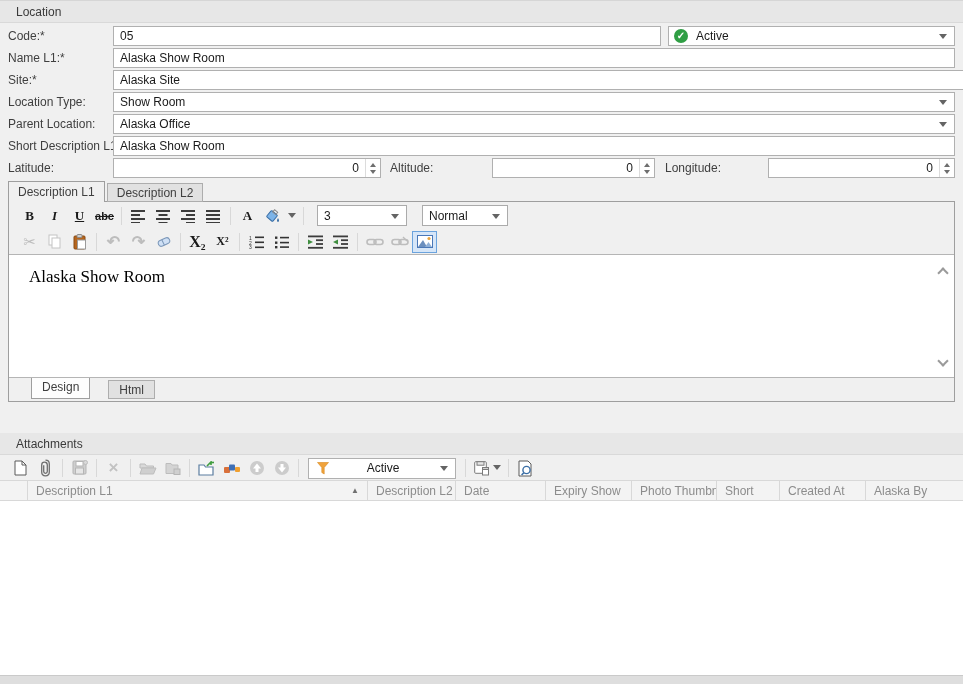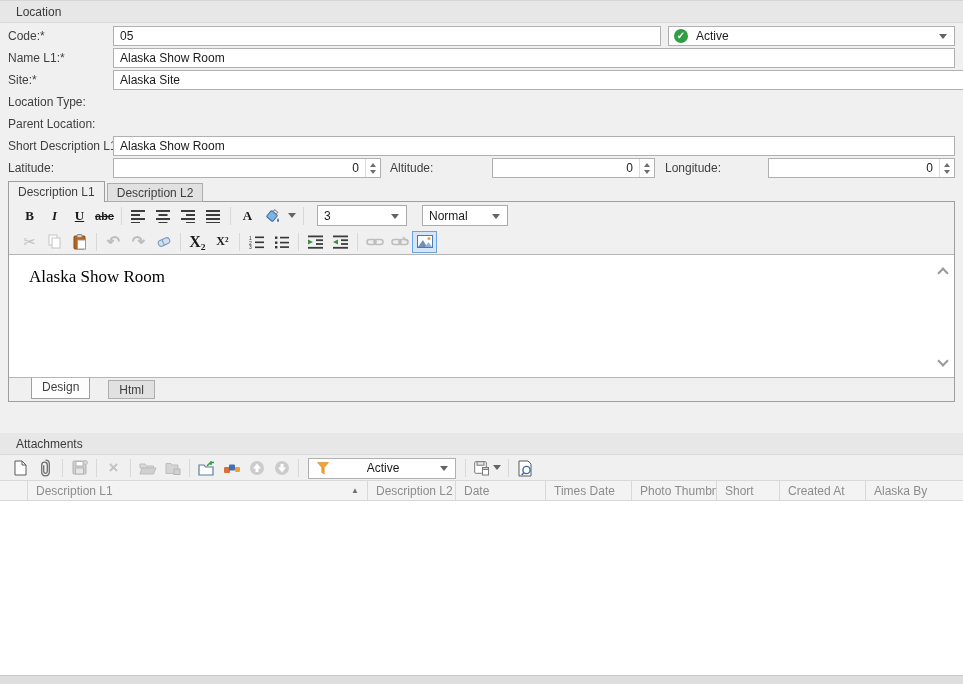--- a/index.html
+++ b/index.html
@@ -99,22 +99,30 @@
     <span>Alaska Show Room</span>
   </div>
 
   <span class="flabel" style="top:69px">Site:*</span>
   <div class="combo" style="left:113px; top:69px; width:951px">
     <span>Alaska Site</span>
     <i class="caret"></i>
   </div>
 
   <span class="flabel" style="top:91px">Location Type:</span>
+  <div class="combo" style="left:113px; top:91px; width:842px">
+    <span>Show Room</span>
+    <i class="caret"></i>
+  </div>
 
   <span class="flabel" style="top:113px">Parent Location:</span>
+  <div class="combo" style="left:113px; top:113px; width:842px">
+    <span>Alaska Office</span>
+    <i class="caret"></i>
+  </div>
 
   <span class="flabel" style="top:135px">Short Description L1:</span>
   <div class="tbox" style="left:113px; top:135px; width:842px">
     <span>Alaska Show Room</span>
   </div>
 
   <span class="flabel" style="top:157px">Latitude:</span>
   <div class="spin" style="left:113px; top:157px; width:268px">
     <span class="sval">0</span>
     <span class="spinbtns">
@@ -451,21 +459,21 @@
   </div>
 
   <div class="grid-header">
     <div class="th" style="width:28px; padding-left:0"></div>
     <div class="th" style="width:340px">
       <span>Description L1</span>
       <span class="sort">▲</span>
     </div>
     <div class="th" style="width:88px">Description L2</div>
     <div class="th" style="width:90px">Date</div>
-    <div class="th" style="width:86px">Times Date</div>
+    <div class="th" style="width:86px">Expiry Show</div>
     <div class="th" style="width:85px">Photo Thumbnail</div>
     <div class="th" style="width:63px">Short</div>
     <div class="th" style="width:86px">Created At</div>
     <div class="th" style="width:97px; border-right:none">Alaska By</div>
   </div>
 
   <div class="grid-body"></div>
 
   <div class="bottom-strip"></div>
 

